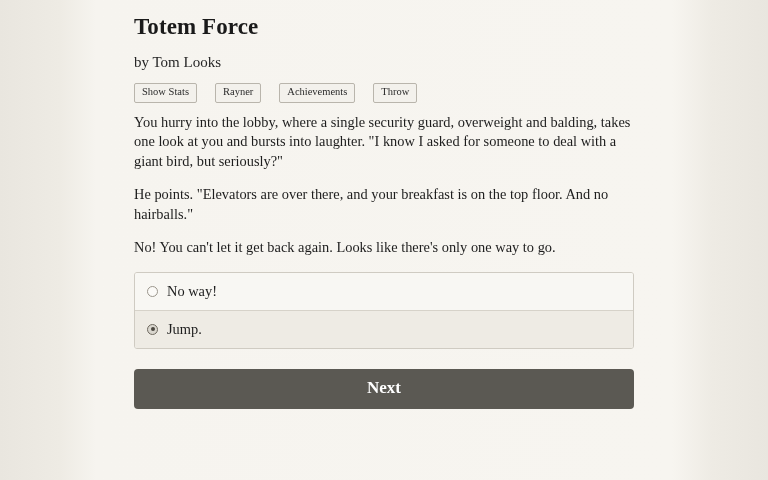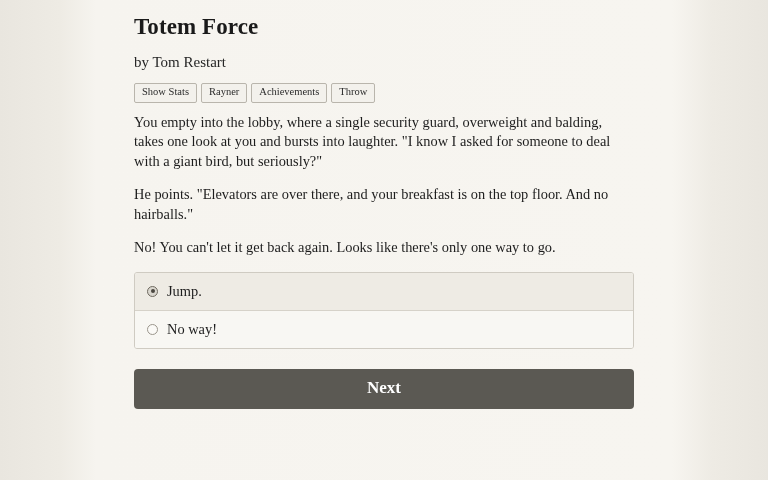--- a/index.html
+++ b/index.html
@@ -44,21 +44,21 @@
   }
   .byline {
     margin: 0;
     padding: 14px 0 0 14px;
     font-size: 15px;
     color: #262626;
   }
   .toolbar {
     padding: 12px 0 0 14px;
     display: flex;
-    gap: 4px;
+    gap: 18px;
     align-items: center;
   }
   .tool-btn {
     font-family: "Liberation Serif", serif;
     font-size: 10.5px;
     color: #2b2b2b;
     background: #f3f1ec;
     border: 1px solid #b9b5ac;
     border-radius: 2px;
     padding: 3px 7px 4px 7px;
@@ -134,41 +134,41 @@
   }
 </style>
 </head>
 <body>
 
 <div class="page-bg"></div>
 
 <div class="content">
 
   <h1 class="title">Totem Force</h1>
-  <div class="byline">by Tom Restart</div>
+  <div class="byline">by Tom Looks</div>
 
   <div class="toolbar">
     <button class="tool-btn">Show Stats</button>
     <button class="tool-btn">Rayner</button>
     <button class="tool-btn">Achievements</button>
     <button class="tool-btn">Throw</button>
   </div>
 
   <div class="story">
-    <p>You empty into the lobby, where a single security guard, overweight and balding, takes one look at you and bursts into laughter. "I know I asked for someone to deal with a giant bird, but seriously?"</p>
+    <p>You hurry into the lobby, where a single security guard, overweight and balding, takes one look at you and bursts into laughter. "I know I asked for someone to deal with a giant bird, but seriously?"</p>
     <p>He points. "Elevators are over there, and your breakfast is on the top floor. And no hairballs."</p>
     <p>No! You can't let it get back again. Looks like there's only one way to go.</p>
   </div>
 
   <div class="choices">
+    <div class="choice">
+      <span class="radio"></span>
+      <span>No way!</span>
+    </div>
     <div class="choice selected">
       <span class="radio"></span>
       <span>Jump.</span>
-    </div>
-    <div class="choice">
-      <span class="radio"></span>
-      <span>No way!</span>
     </div>
   </div>
 
   <button class="next-btn">Next</button>
 
 </div>
 
 </body></html>

